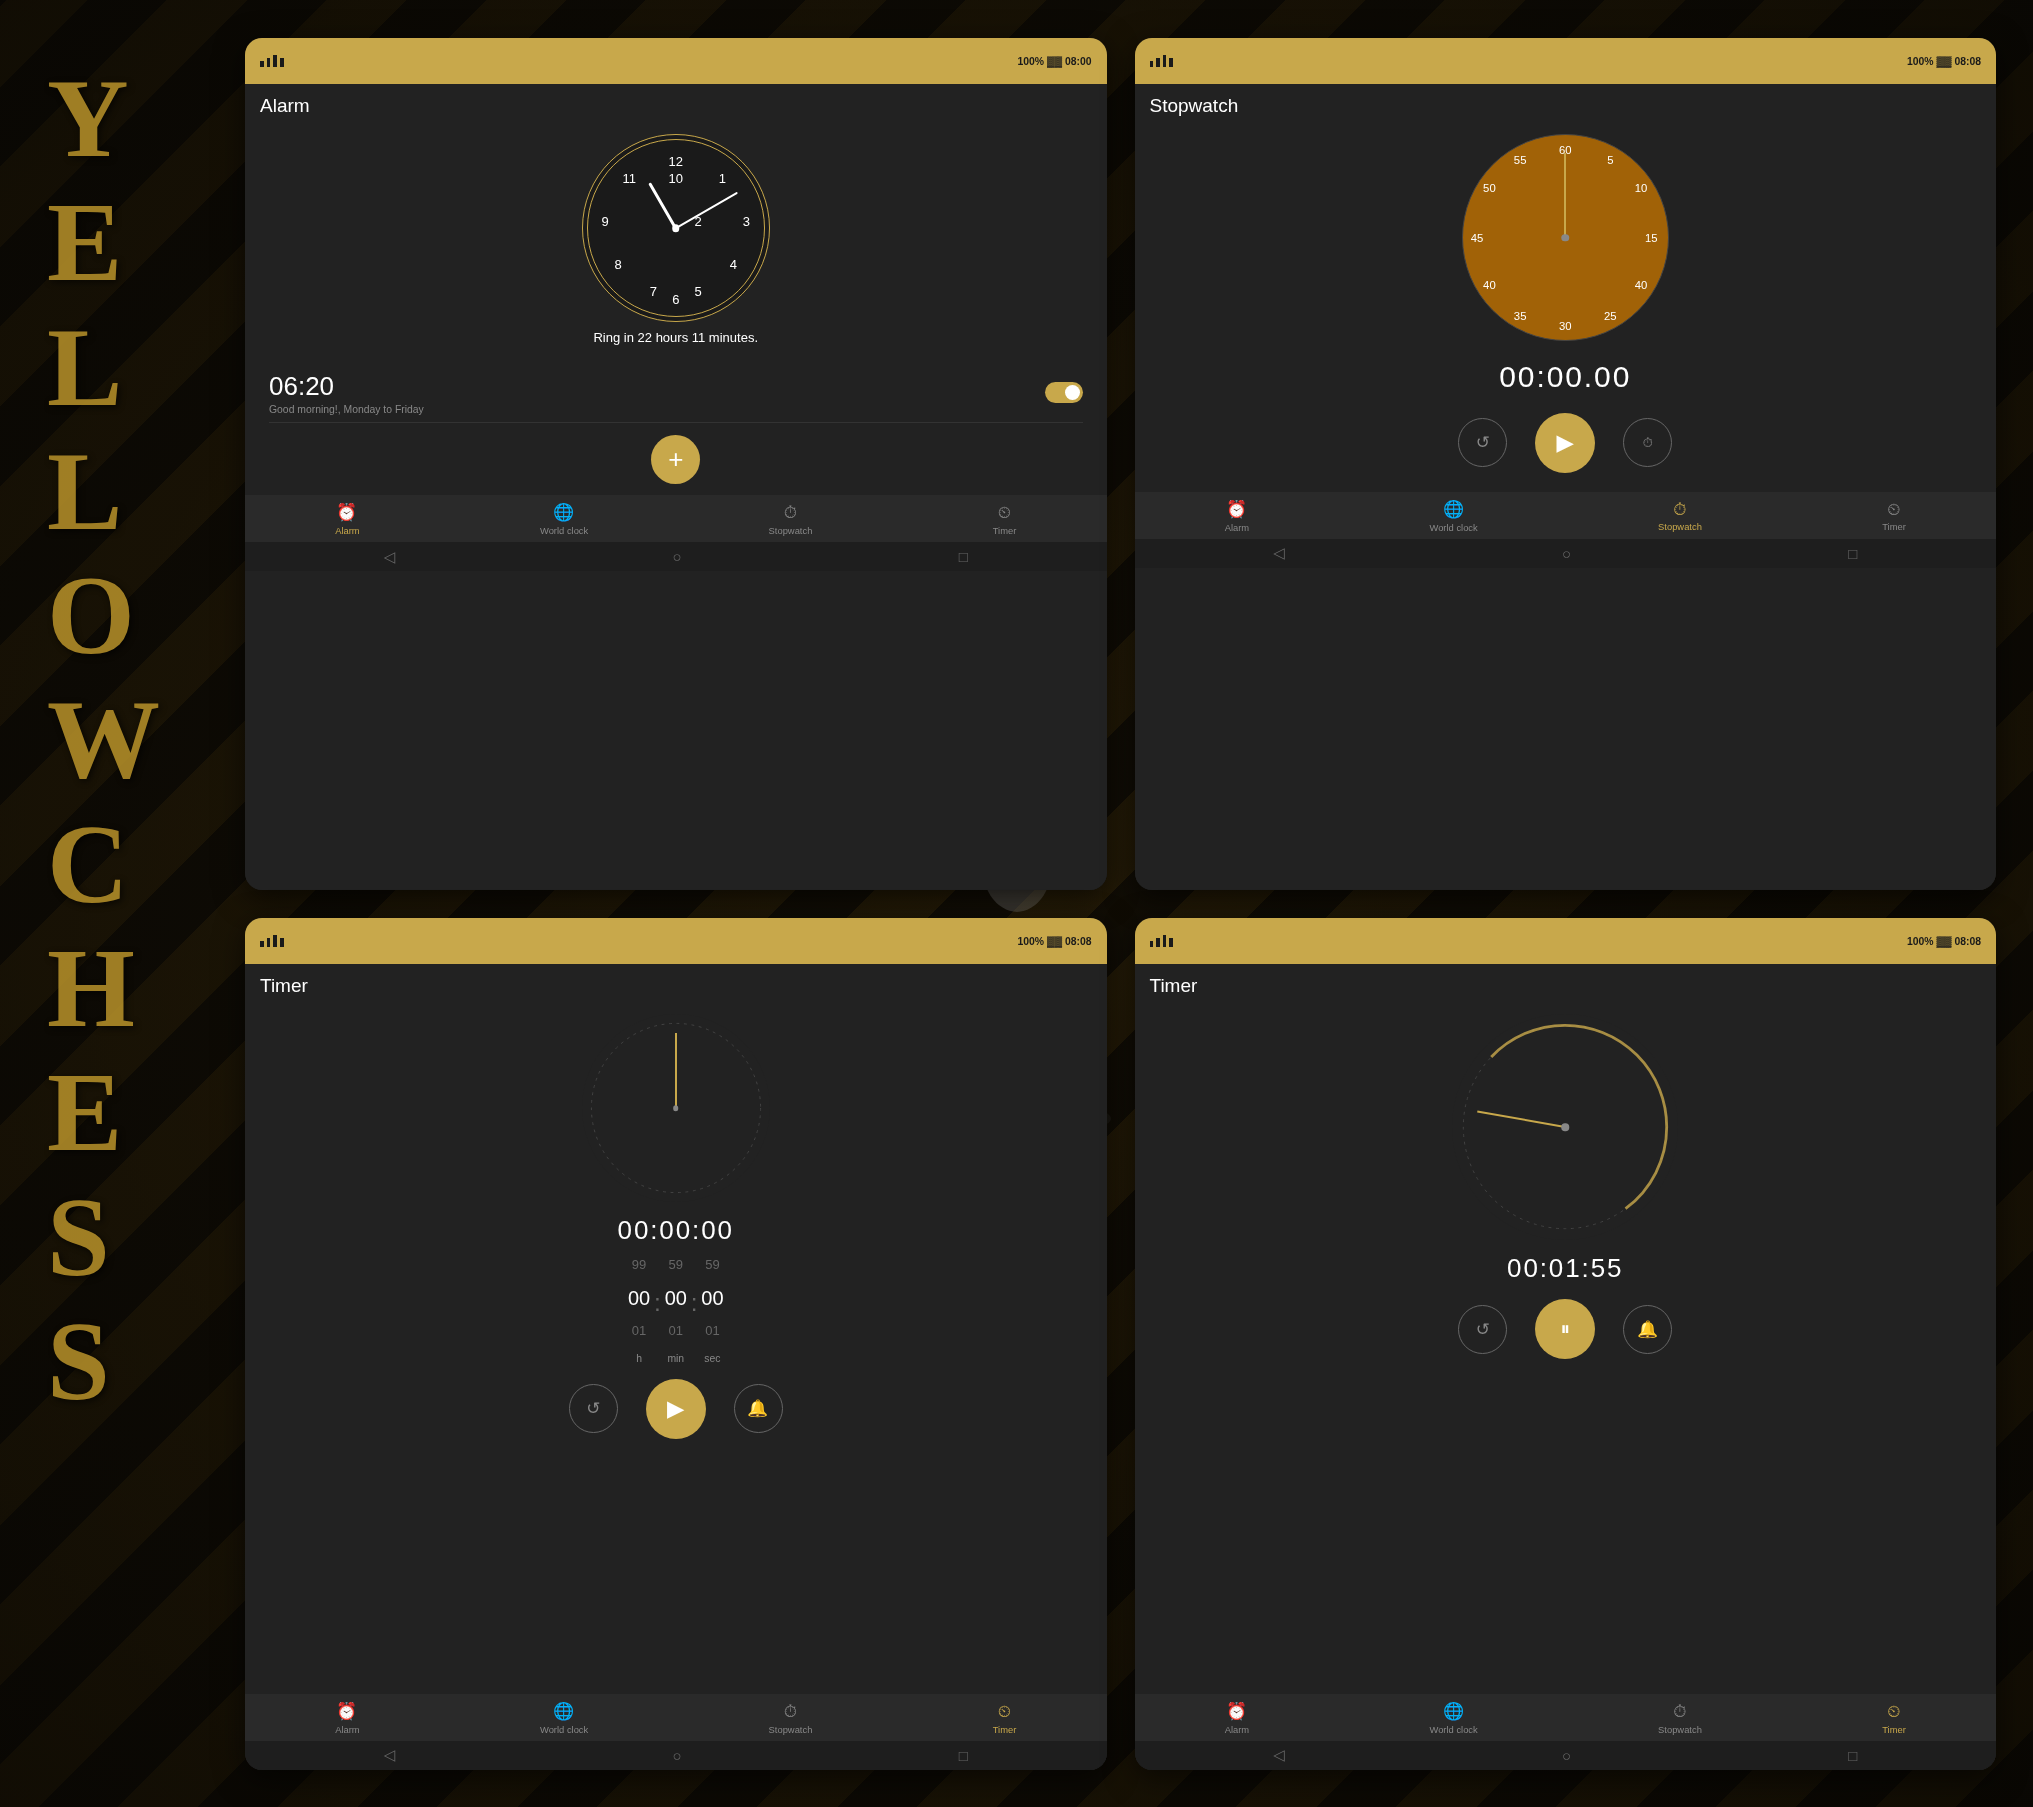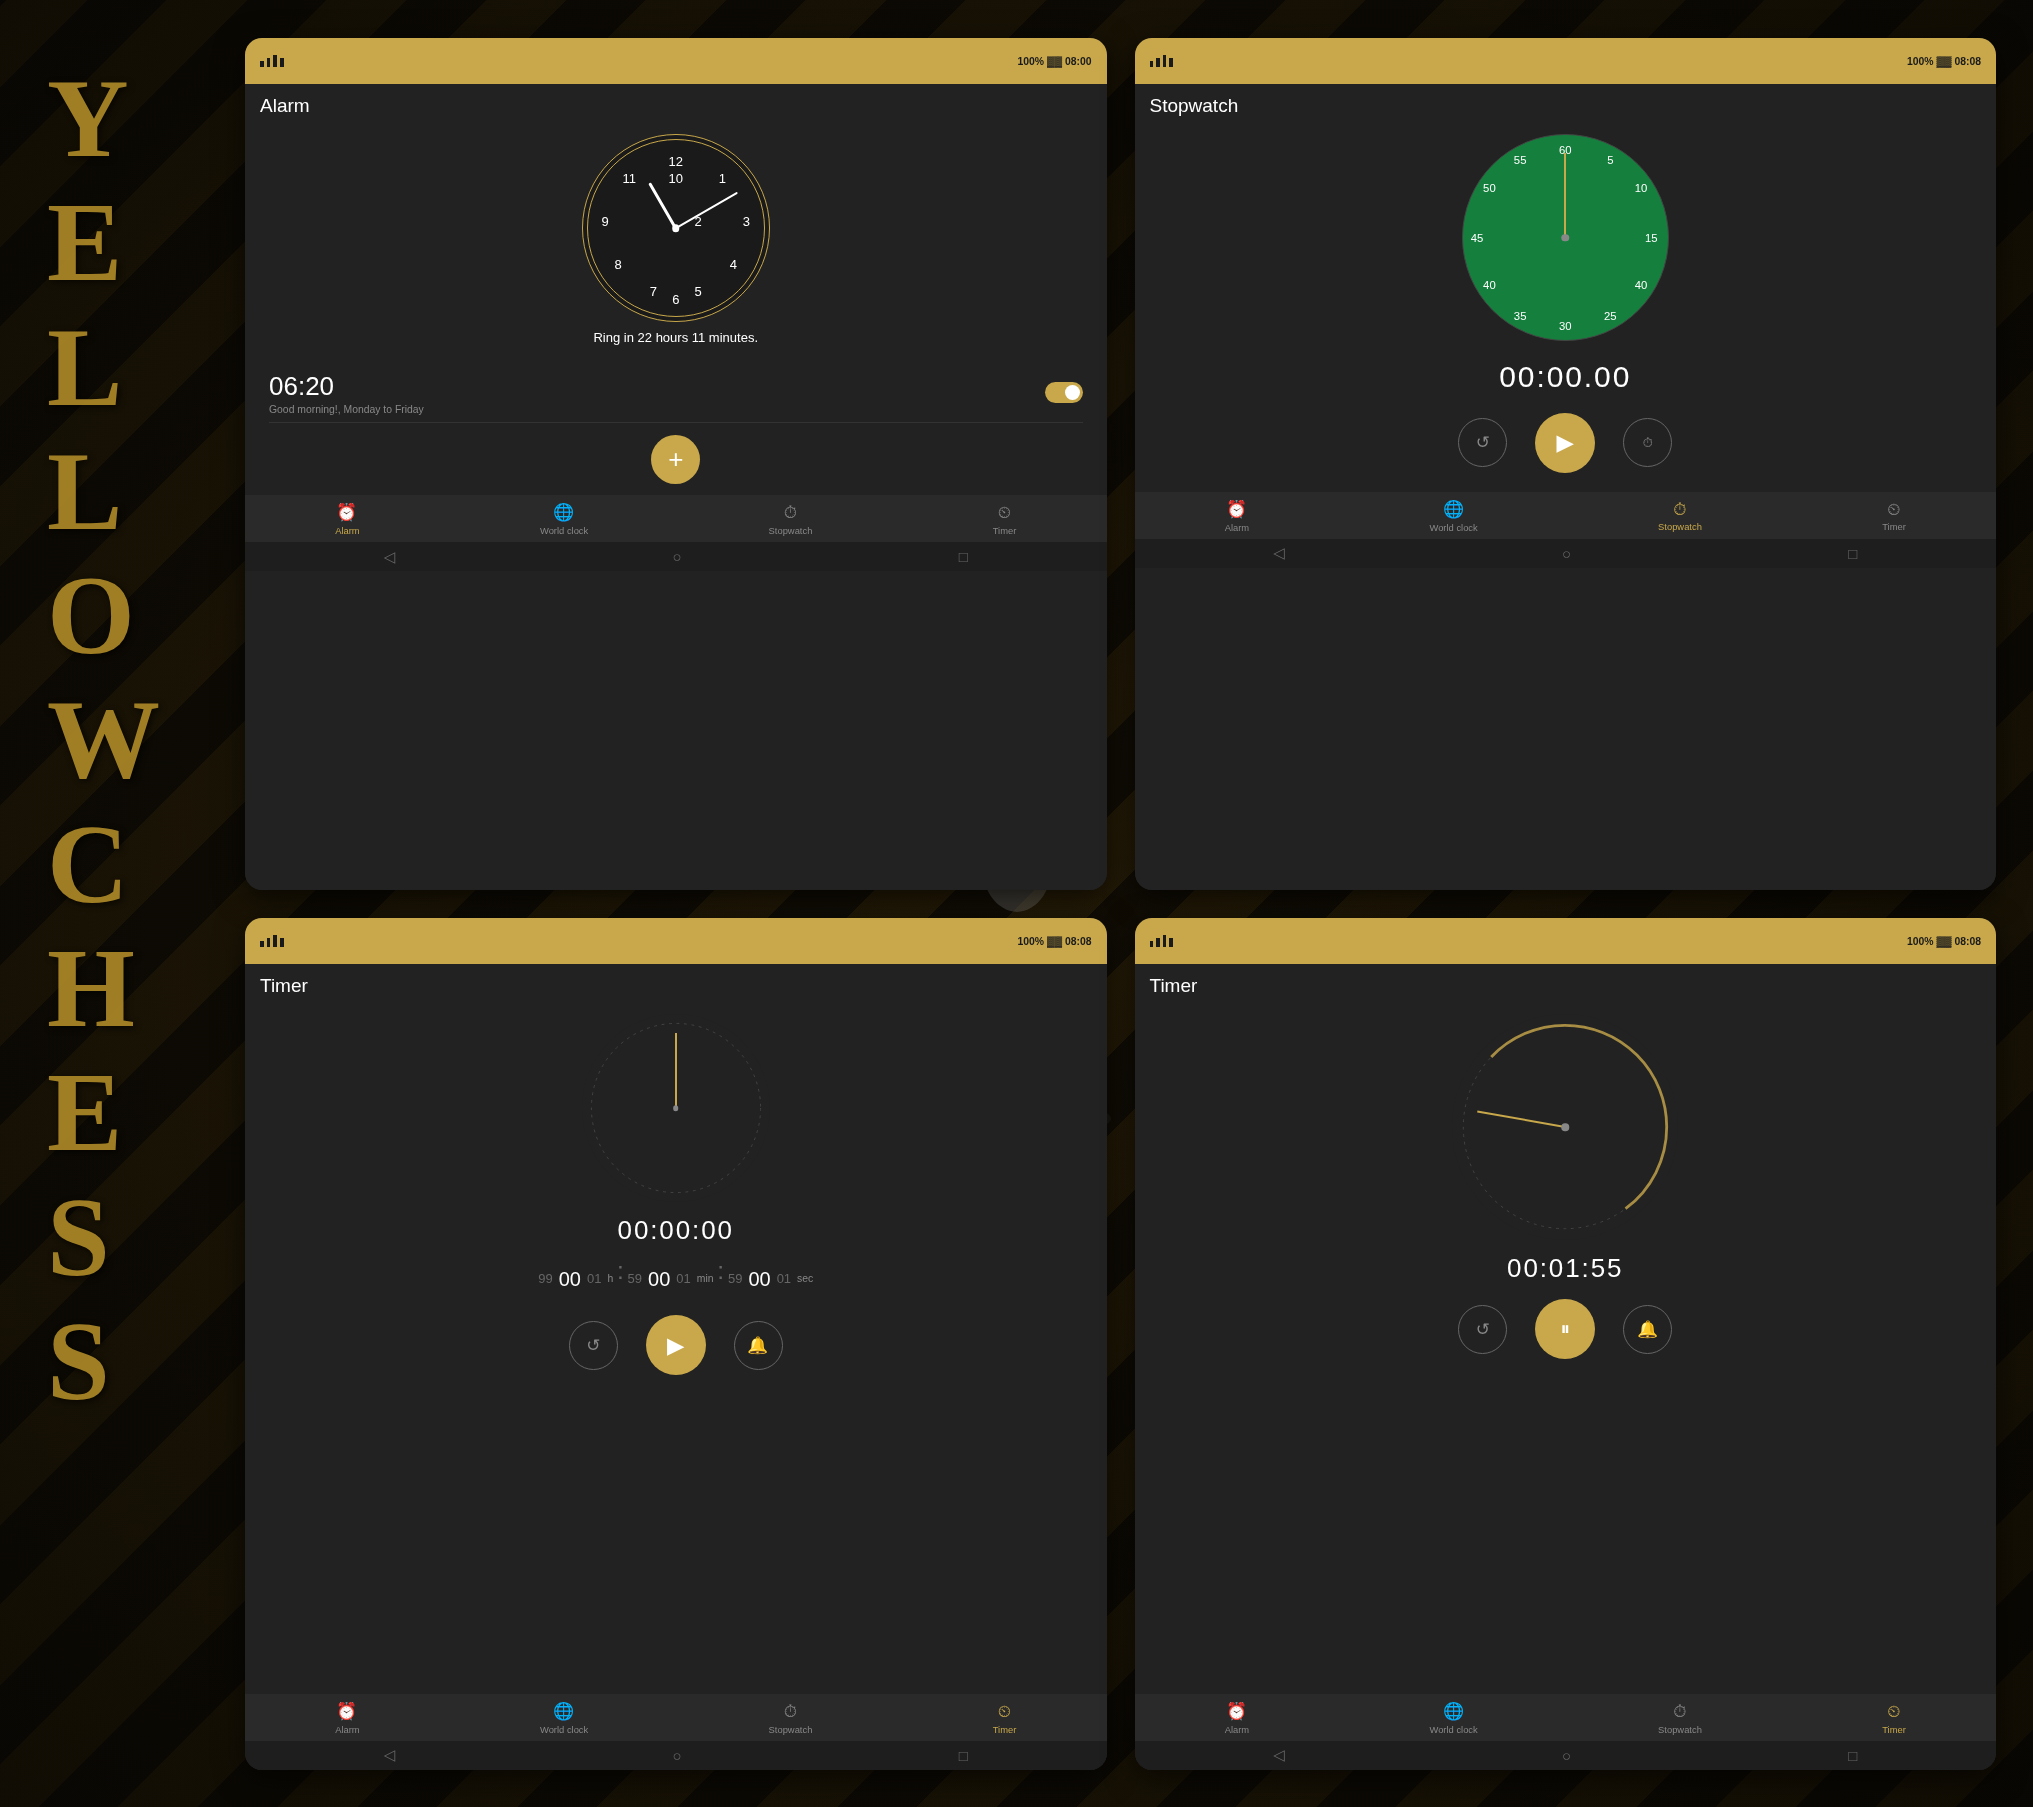--- a/index.html
+++ b/index.html
@@ -287,21 +287,21 @@
     .stopwatch-container {
       display: flex;
       flex-direction: column;
       align-items: center;
       padding: 9.4px;
     }
     .stopwatch-dial {
       width: 207px;
       height: 207px;
       border-radius: 50%;
-      background: #15803d;
+      background: #a16207;
       position: relative;
       margin: 0 auto 9.4px;
       border: 0.9px solid #444;
     }
     .sw-num {
       position: absolute;
       color: #ffffff;
       font-size: 11.3px;
       transform: translate(-50%, -50%);
     }
@@ -400,22 +400,23 @@
       margin: 5.6px 0;
     }
     .timer-picker {
       display: flex;
       align-items: center;
       gap: 3.8px;
       margin: 5.6px 0;
     }
     .picker-col {
       display: flex;
-      align-items: center;
-      gap: 6px;
+      flex-direction: column;
+      align-items: center;
+      gap: 14px;
     }
     .picker-val {
       font-size: 20px;
       color: #ffffff;
       font-weight: 300;
       line-height: 1.1;
     }
     .picker-val-sm {
       font-size: 13px;
       color: #666;

